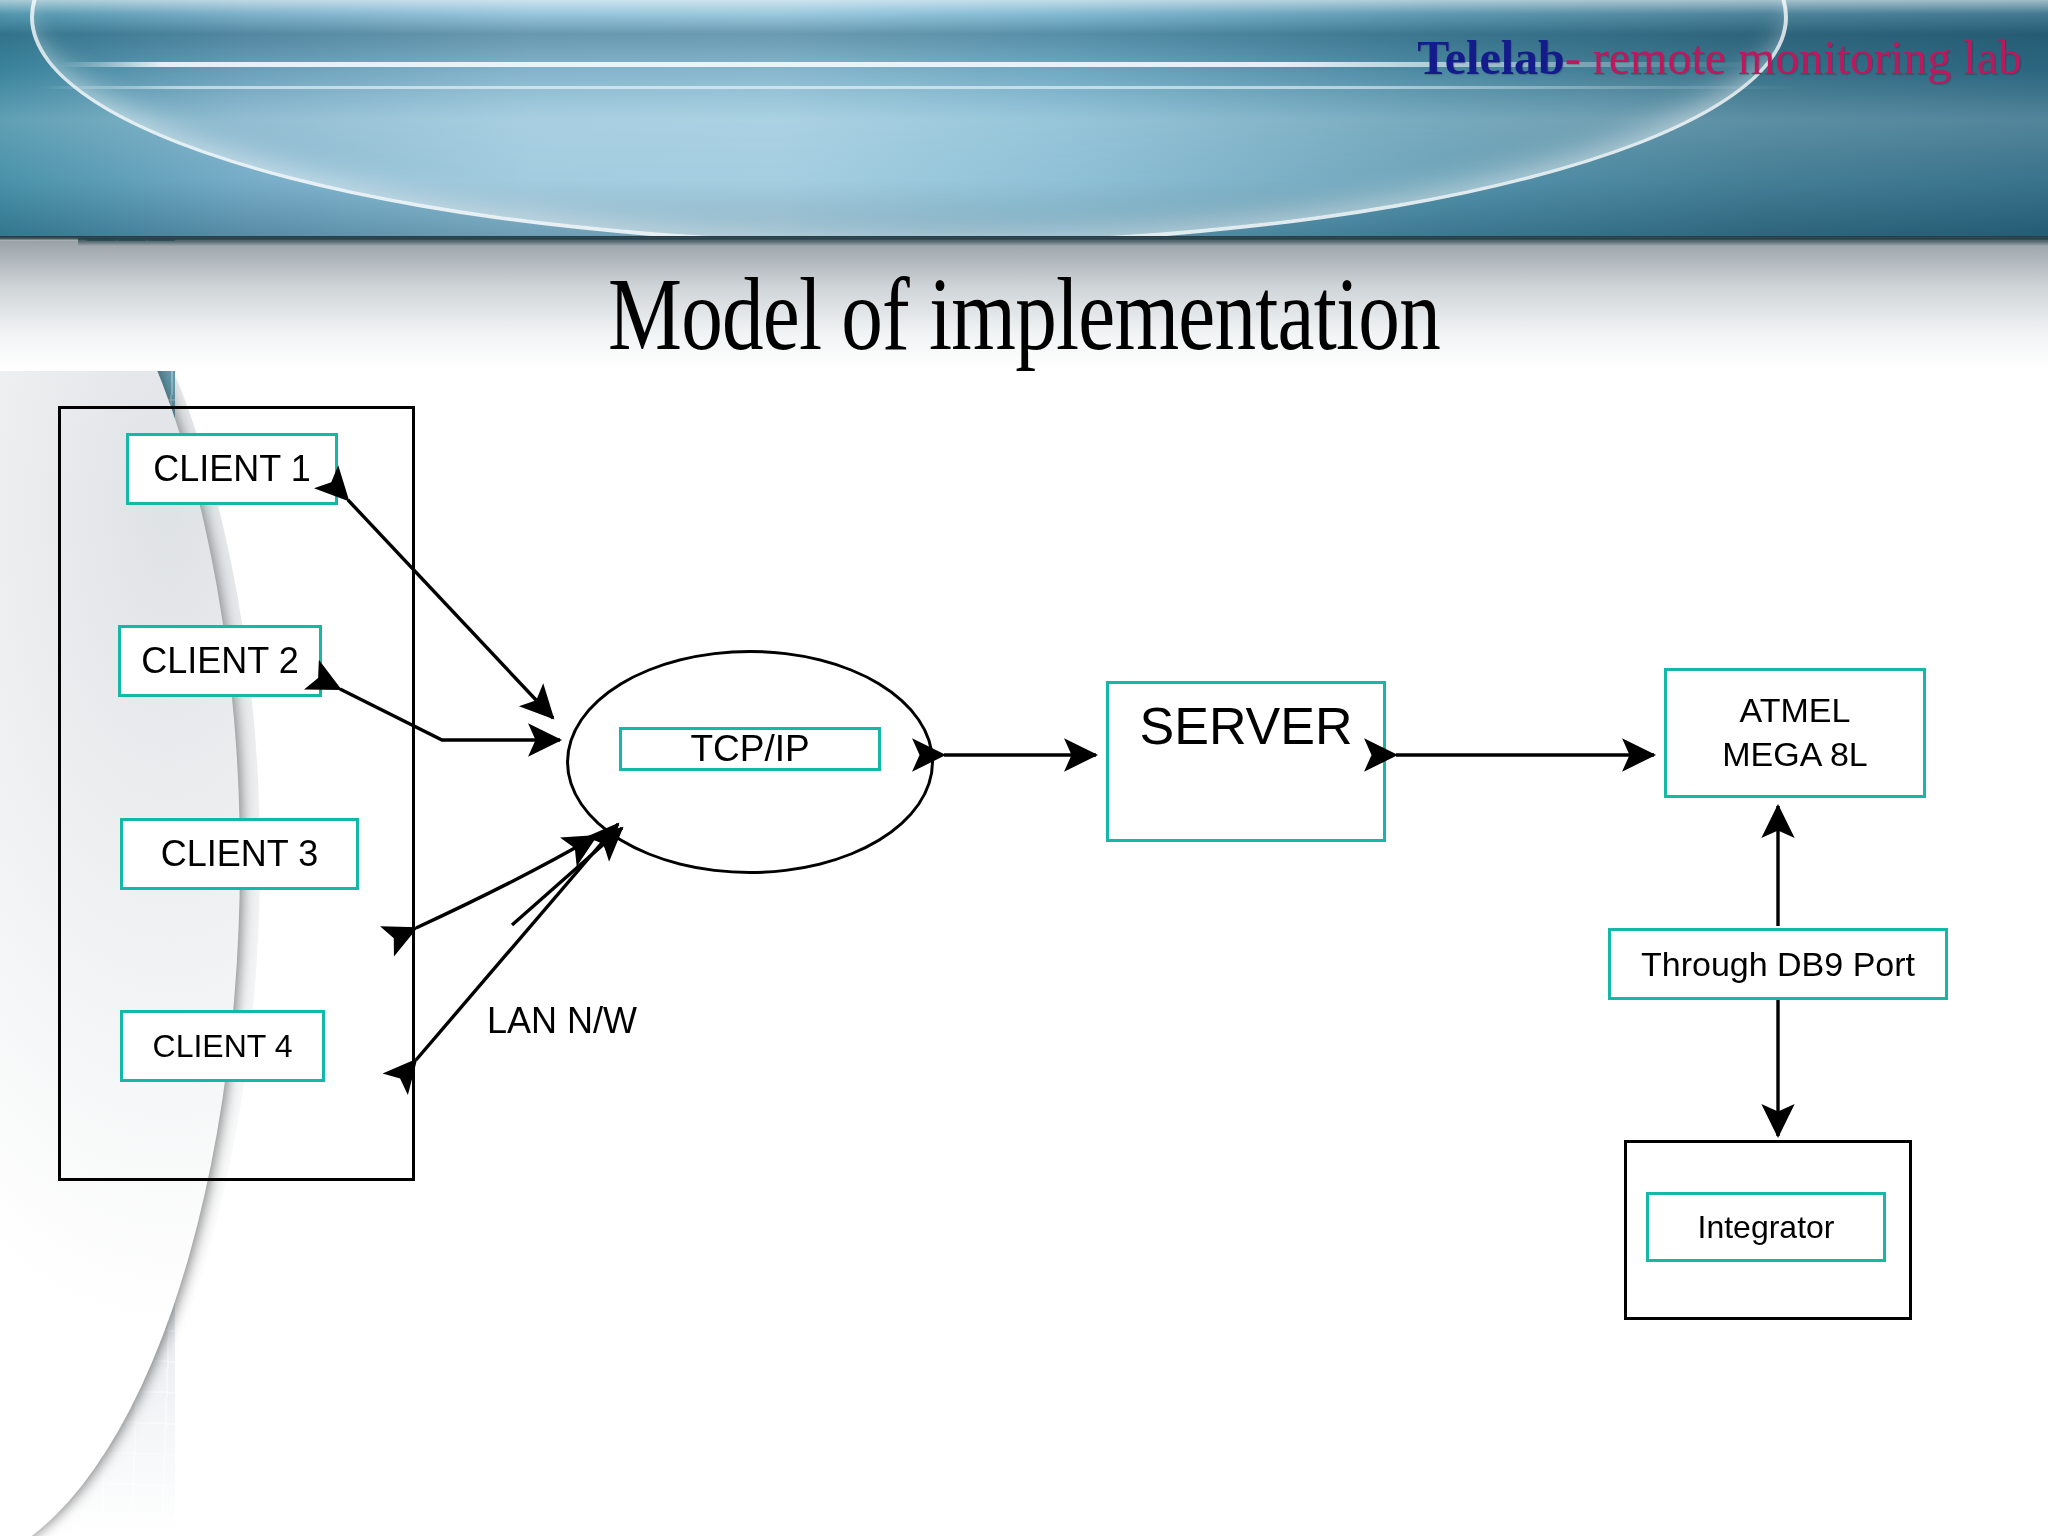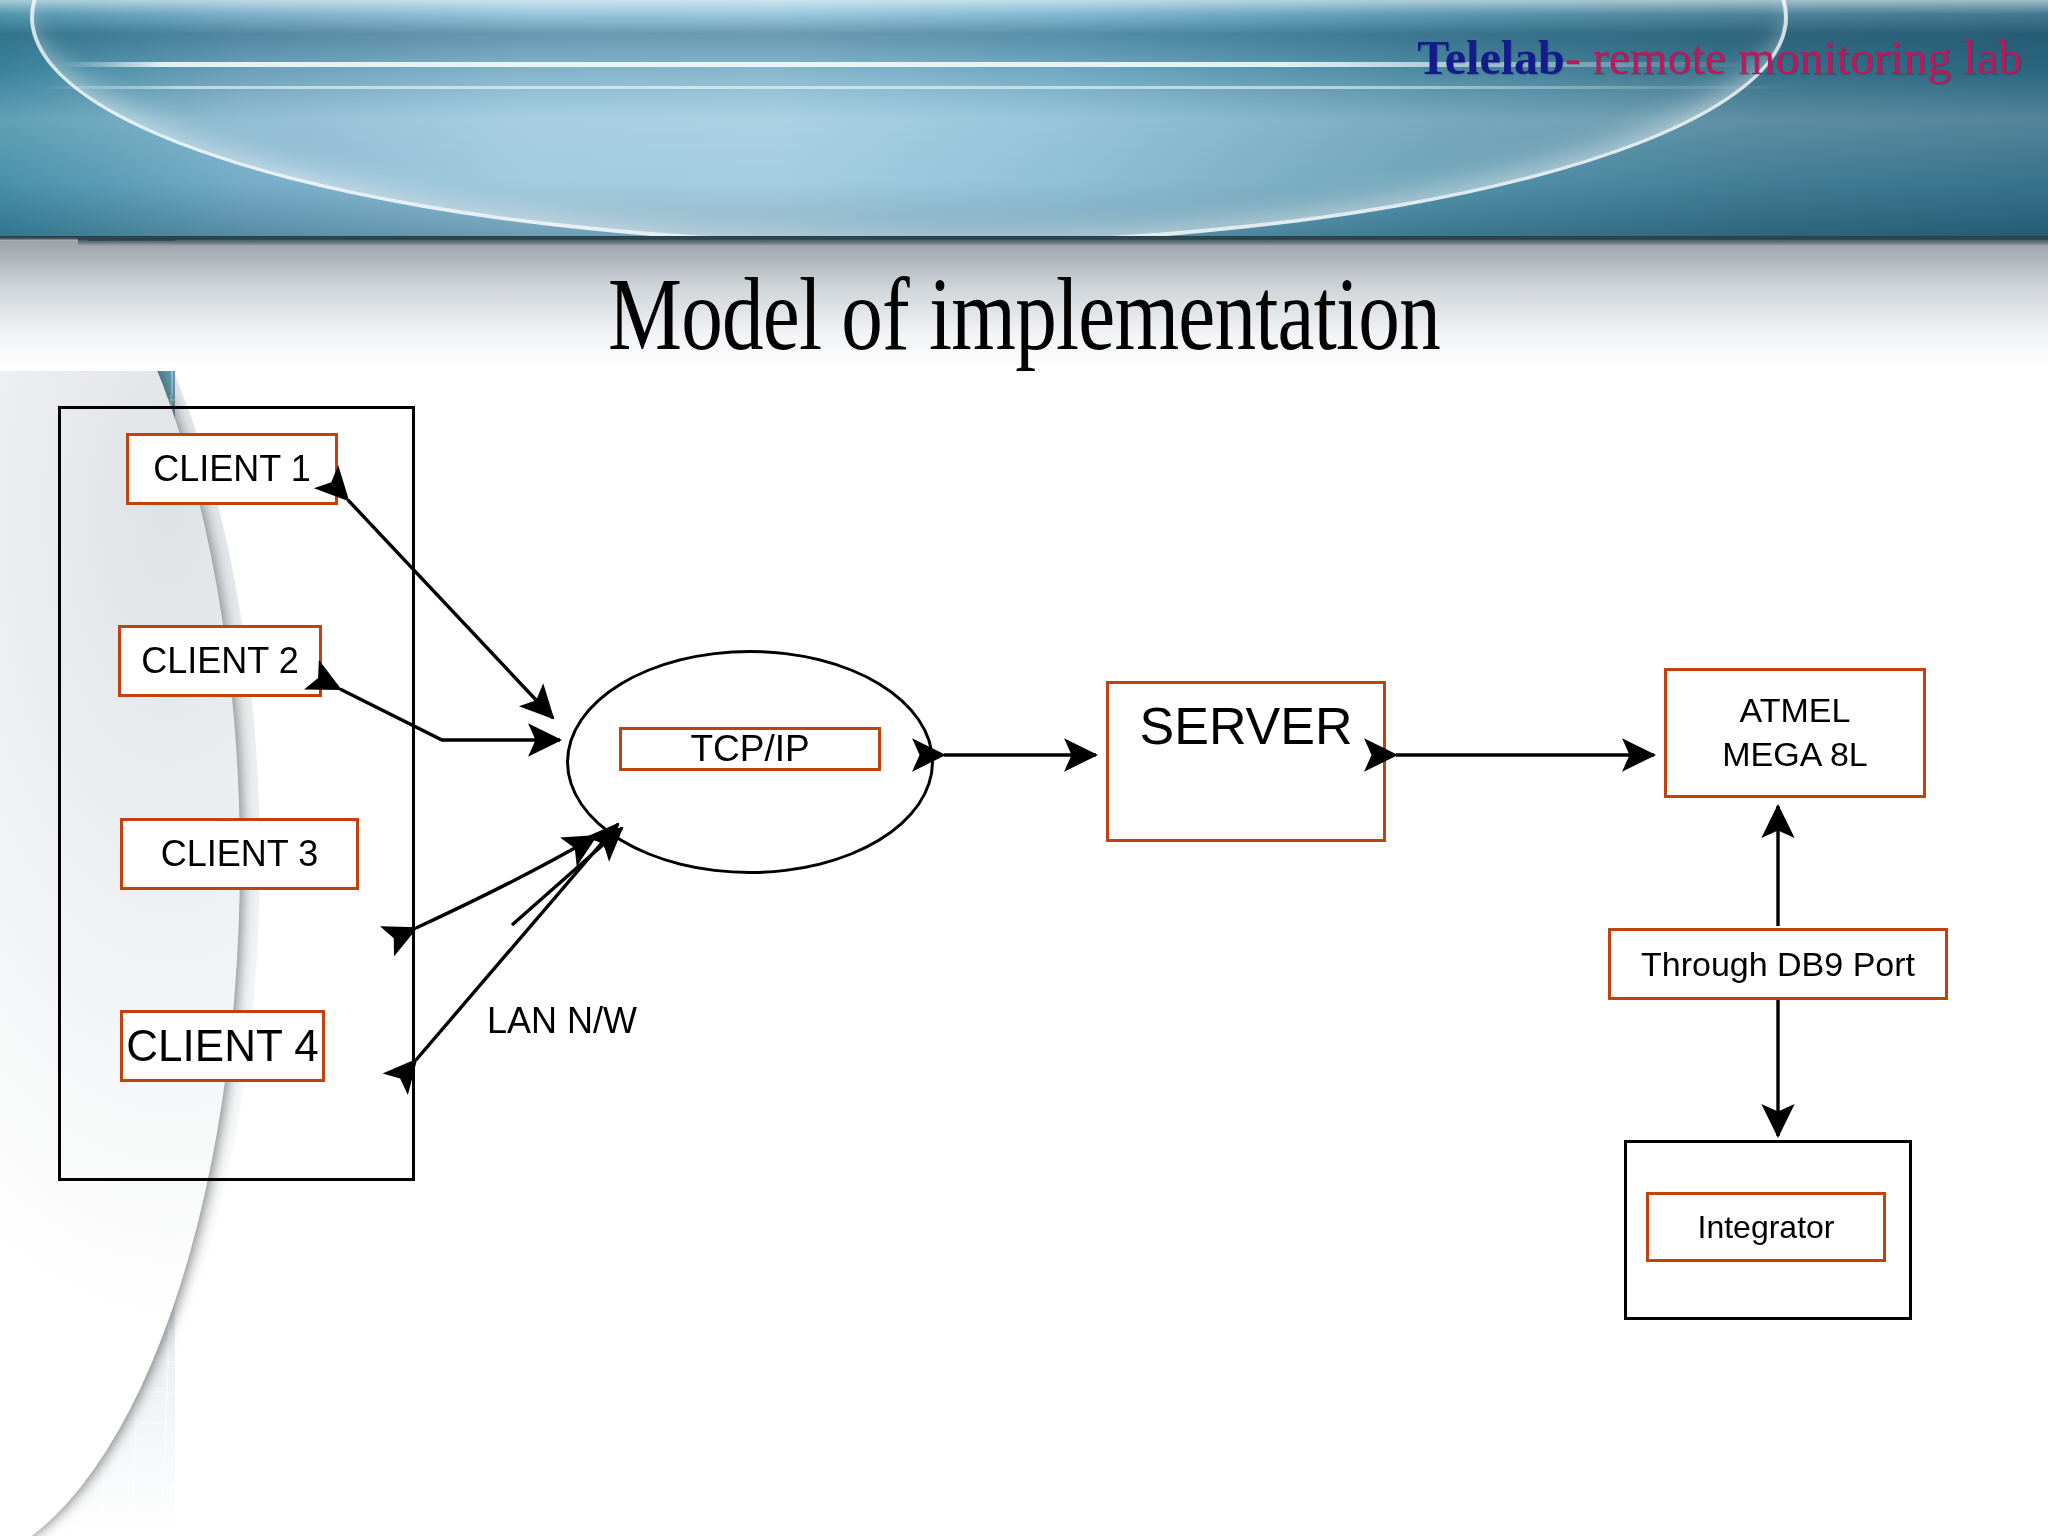--- a/index.html
+++ b/index.html
@@ -157,21 +157,21 @@
     transform-origin: 50% 0;
     letter-spacing: -1px;
   }
 
   
   .diagram { position: absolute; left: 0; top: 0; width: 2048px; height: 1536px; }
 
   .box {
     position: absolute;
     box-sizing: border-box;
-    border: 3px solid #c2410c;
+    border: 3px solid #14b8a6;
     background: #ffffff;
     color: #000;
     font-family: "Liberation Sans", sans-serif;
     display: flex;
     align-items: center;
     justify-content: center;
     text-align: center;
     white-space: pre-line;
   }
   .plain-frame {
@@ -193,21 +193,21 @@
     color: #000;
     white-space: nowrap;
   }
 
   
   #clients-frame { left: 58px;  top: 406px; width: 357px; height: 775px; }
 
   #client1 { left: 126px; top: 433px; width: 212px; height: 72px; font-size: 36px; }
   #client2 { left: 118px; top: 625px; width: 204px; height: 72px; font-size: 36px; }
   #client3 { left: 120px; top: 818px; width: 239px; height: 72px; font-size: 36px; }
-  #client4 { left: 120px; top: 1010px; width: 205px; height: 72px; font-size: 44px; }
+  #client4 { left: 120px; top: 1010px; width: 205px; height: 72px; font-size: 32px; }
 
   #tcp-ellipse { left: 566px; top: 650px; width: 368px; height: 224px; }
   #tcp-box     { left: 619px; top: 727px; width: 262px; height: 44px; font-size: 37px; }
 
   #server-box  { left: 1106px; top: 681px; width: 280px; height: 161px; font-size: 52px;
                  align-items: flex-start; padding-top: 12px; }
 
   #atmel-box   { left: 1664px; top: 668px; width: 262px; height: 130px; font-size: 34px; line-height: 1.28; }
 
   #db9-box     { left: 1608px; top: 928px; width: 340px; height: 72px; font-size: 34px; }

